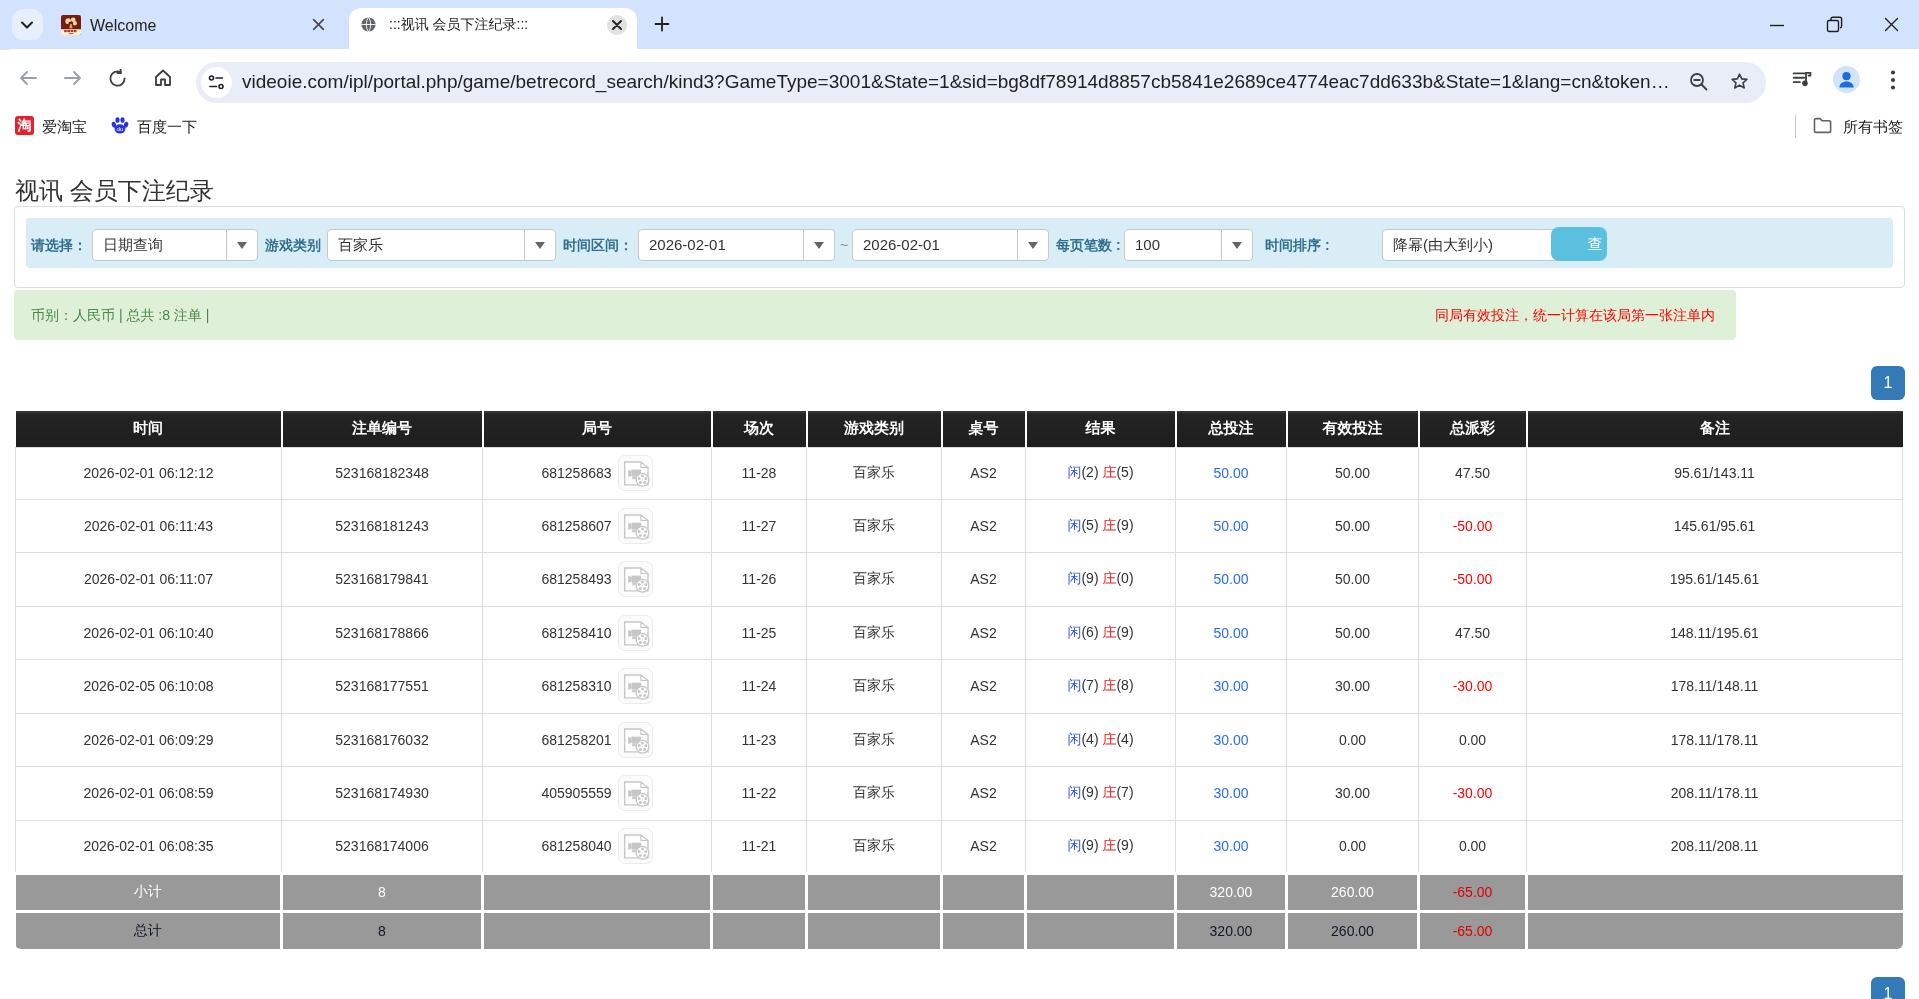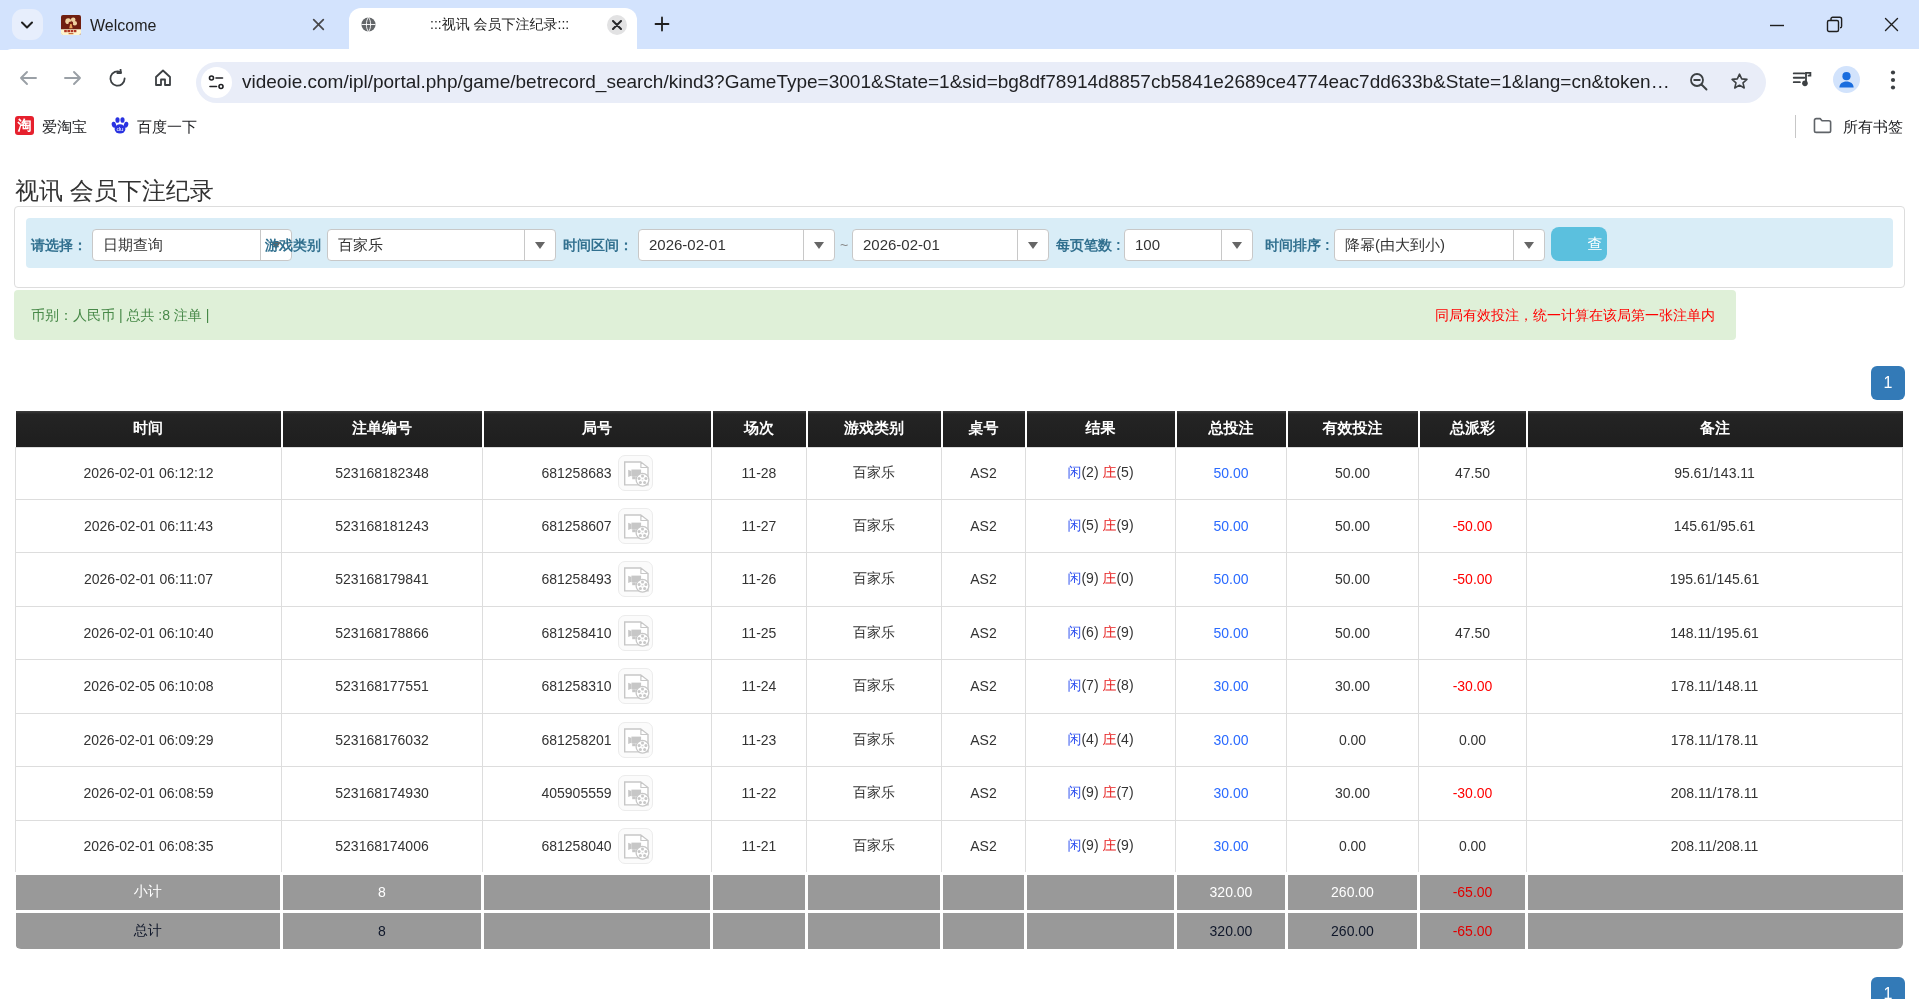--- a/index.html
+++ b/index.html
@@ -85,21 +85,21 @@
 <div class="tabtxt" style="left:90px;">Welcome</div>
 <svg class="abs" style="left:311px;top:17px" width="15" height="15" viewBox="0 0 14 14">
     <path d="M2.5 2.5 L11.5 11.5 M11.5 2.5 L2.5 11.5" stroke="#48484b" stroke-width="1.6" fill="none" stroke-linecap="round"></path>
   </svg>
 
 <div id="tab-active"></div>
 <svg class="abs" style="left:360px;top:16px" width="17" height="17" viewBox="0 0 24 24">
     <circle cx="12" cy="12" r="10" fill="#636669"></circle>
     <path d="M2 12 H22 M12 2 C16 6.5 16 17.5 12 22 M12 2 C8 6.5 8 17.5 12 22" stroke="#fff" stroke-width="1.3" fill="none"></path>
   </svg>
-<div class="tabtxt" style="left:389px;top:16px;font-size:14px;margin-left:41px;">:::视讯 会员下注纪录:::</div>
+<div class="tabtxt" style="left:389px;top:16px;font-size:14px;">:::视讯 会员下注纪录:::</div>
 <div class="abs" style="left:607px;top:15px;width:20px;height:20px;border-radius:10px;background:#e2e2e3"></div>
 <svg class="abs" style="left:612px;top:20px" width="10" height="10" viewBox="0 0 10 10">
     <path d="M1 1 L9 9 M9 1 L1 9" stroke="#27282b" stroke-width="2" fill="none" stroke-linecap="round"></path>
   </svg>
 
 <svg class="abs" style="left:654px;top:16px" width="16" height="16" viewBox="0 0 16 16">
     <path d="M8 1.5 V14.5 M1.5 8 H14.5" stroke="#1f1f1f" stroke-width="1.8" fill="none" stroke-linecap="round"></path>
   </svg>
 
 <svg class="abs" style="left:1769px;top:17px" width="16" height="16" viewBox="0 0 16 16">
@@ -175,21 +175,21 @@
 <div class="abs" style="left:1795px;top:115px;width:1px;height:23px;background:#c7c7c7"></div>
 <svg class="abs" style="left:1813px;top:117px" width="19" height="17" viewBox="0 0 20 18">
     <path d="M1.5 3.5 A1.8 1.8 0 0 1 3.3 1.7 H7.5 L9.5 3.9 H16.8 A1.8 1.8 0 0 1 18.6 5.7 V14.5 A1.8 1.8 0 0 1 16.8 16.3 H3.3 A1.8 1.8 0 0 1 1.5 14.5 Z" stroke="#5f6368" stroke-width="1.7" fill="none" stroke-linejoin="round"></path>
   </svg>
 <div class="bktxt" style="left:1843px;">所有书签</div>
 
 <div id="pgtitle">视讯 会员下注纪录</div>
 <div id="fpanel"></div>
 <div id="fblue"></div>
 <div class="flbl" style="left:31px">请选择：</div>
-<div class="combo" style="left:92px;width:200px">
+<div class="combo" style="left:92px;width:166px">
     <div class="ct">日期查询</div>
     <div class="ca">
       <i class="tri"></i>
     </div>
   </div>
 <div class="flbl" style="left:265px">游戏类别</div>
 <div class="combo" style="left:327px;width:229px">
     <div class="ct">百家乐</div>
     <div class="ca">
       <i class="tri"></i>
@@ -210,21 +210,21 @@
     </div>
   </div>
 <div class="flbl" style="left:1056px">每页笔数 :</div>
 <div class="combo" style="left:1124px;width:129px">
     <div class="ct">100</div>
     <div class="ca">
       <i class="tri"></i>
     </div>
   </div>
 <div class="flbl" style="left:1265px">时间排序 :</div>
-<div class="combo" style="left:1334px;width:211px">
+<div class="combo" style="left:1382px;width:211px">
     <div class="ct">降幂(由大到小)</div>
     <div class="ca">
       <i class="tri"></i>
     </div>
   </div>
 <div id="qbtn">查询</div>
 <div id="gbar">
     <div class="lt">币别：人民币 | 总共 :8 注单 |</div>
     <div class="rt">同局有效投注，统一计算在该局第一张注单内</div>
   </div>

